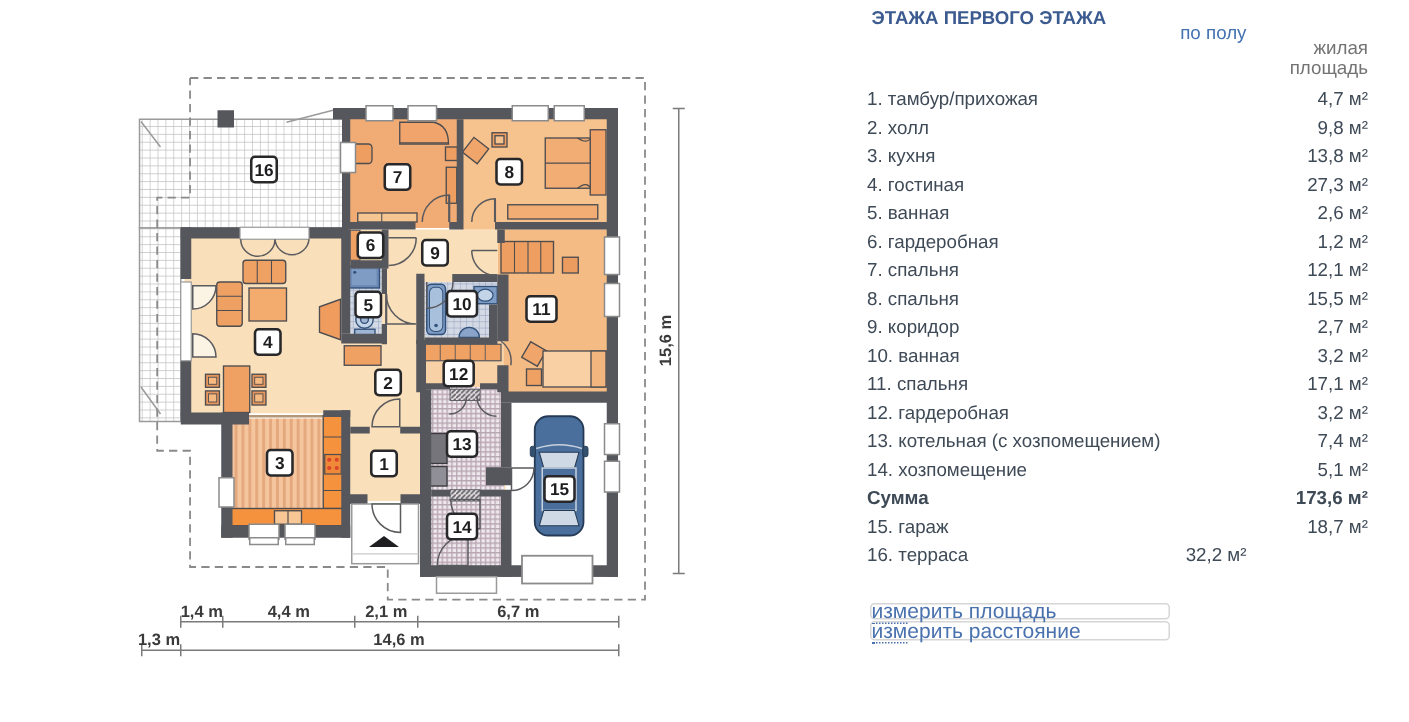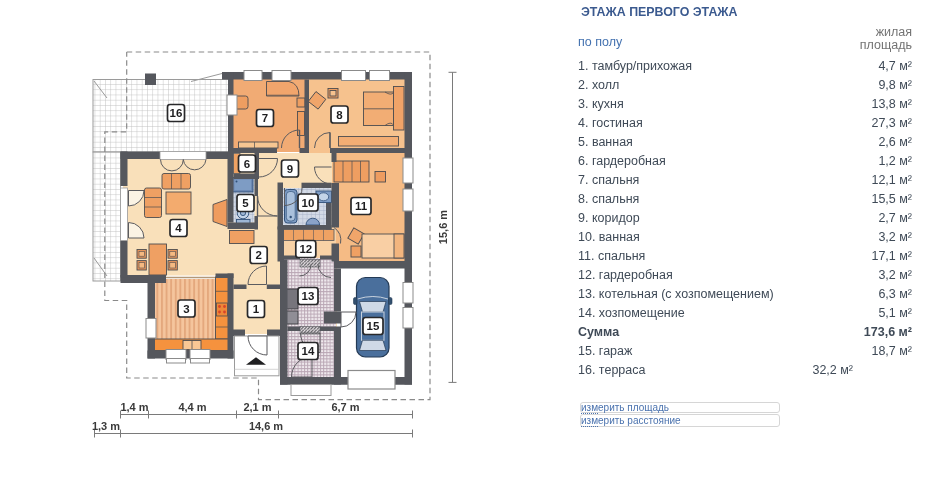--- a/index.html
+++ b/index.html
@@ -427,43 +427,43 @@
 <text x="305.8" y="253">12</text>
 <text x="308" y="300">13</text>
 <text x="308" y="355">14</text>
 <text x="373" y="330">15</text>
 <text x="176" y="117">16</text>
 </g>
 </svg>
 
 <div class="txt" style="left:581px;top:3px;font-size:12.4px;font-weight:bold;color:#3b5a8f;">ЭТАЖА ПЕРВОГО ЭТАЖА</div>
 
-<div class="txt" style="left:578px;top:36px;width:253px;text-align:left;color:#4472b0;line-height:13px;">по полу</div>
+<div class="txt" style="left:578px;top:16px;width:253px;text-align:right;color:#4472b0;line-height:13px;">по полу</div>
 <div class="txt" style="left:578px;top:26px;width:334px;text-align:right;color:#737373;line-height:13px;">жилая<br>площадь</div>
 
 <div class="txt" style="left:578px;top:57px;width:334px;">
 <div><span style="float:right">4,7 м²</span>1. тамбур/прихожая</div>
 <div><span style="float:right">9,8 м²</span>2. холл</div>
 <div><span style="float:right">13,8 м²</span>3. кухня</div>
 <div><span style="float:right">27,3 м²</span>4. гостиная</div>
 <div><span style="float:right">2,6 м²</span>5. ванная</div>
 <div><span style="float:right">1,2 м²</span>6. гардеробная</div>
 <div><span style="float:right">12,1 м²</span>7. спальня</div>
 <div><span style="float:right">15,5 м²</span>8. спальня</div>
 <div><span style="float:right">2,7 м²</span>9. коридор</div>
 <div><span style="float:right">3,2 м²</span>10. ванная</div>
 <div><span style="float:right">17,1 м²</span>11. спальня</div>
 <div><span style="float:right">3,2 м²</span>12. гардеробная</div>
-<div><span style="float:right">6,3 м²</span>13. котельная (с хозпомещением)</div>
+<div><span style="float:right">7,4 м²</span>13. котельная (с хозпомещением)</div>
 <div><span style="float:right">5,1 м²</span>14. хозпомещение</div>
 <div style="font-weight:bold"><span style="float:right">173,6 м²</span>Сумма</div>
 <div><span style="float:right">18,7 м²</span>15. гараж</div>
-<div><span style="float:right;width:81px;margin-right:59px;text-align:right;">32,2 м²</span>16. терраса</div>
+<div><span style="float:right;width:81px;margin-right:81px;text-align:right;">32,2 м²</span>16. терраса</div>
 </div>
 
 <div style="position:absolute;left:580px;top:401.5px;width:200px;height:11px;border:1px solid #d6d6d6;border-radius:3px;background:#ffffff;"></div>
 
 <div style="position:absolute;left:580px;top:414px;width:200px;height:13px;border:1px solid #d6d6d6;border-radius:3px;background:#ffffff;"></div>
 
-<div class="txt" style="left:581px;top:400.5px;color:#4a72ae;line-height:13.5px;font-size:10px;white-space:nowrap;">
+<div class="txt" style="left:581px;top:400.5px;color:#4a72ae;line-height:13.5px;font-size:14px;white-space:nowrap;">
 <span style="border-bottom:1px dotted #4a72ae;">изм</span>ерить площадь<br>
 <span style="border-bottom:1px dotted #4a72ae;">изм</span>ерить расстояние
 </div>
 
 </body></html>

